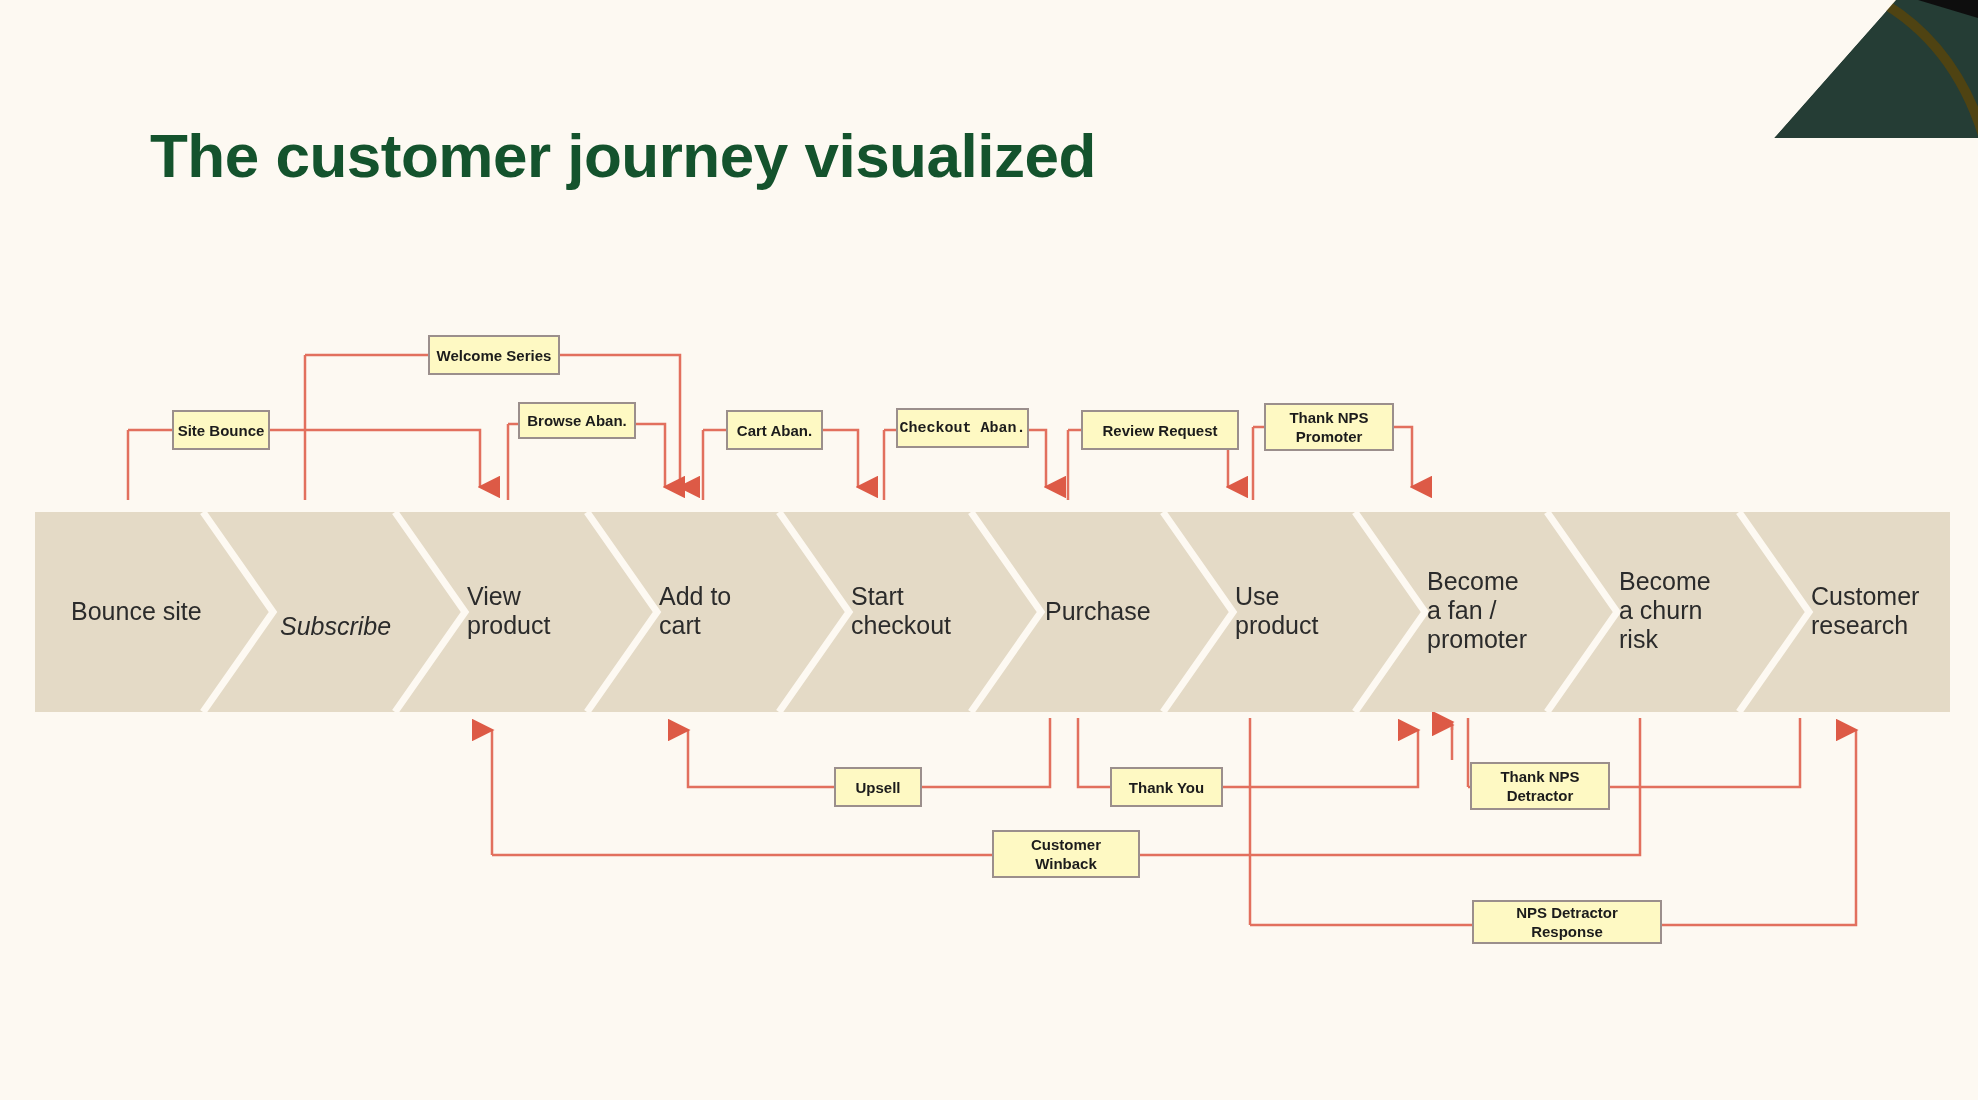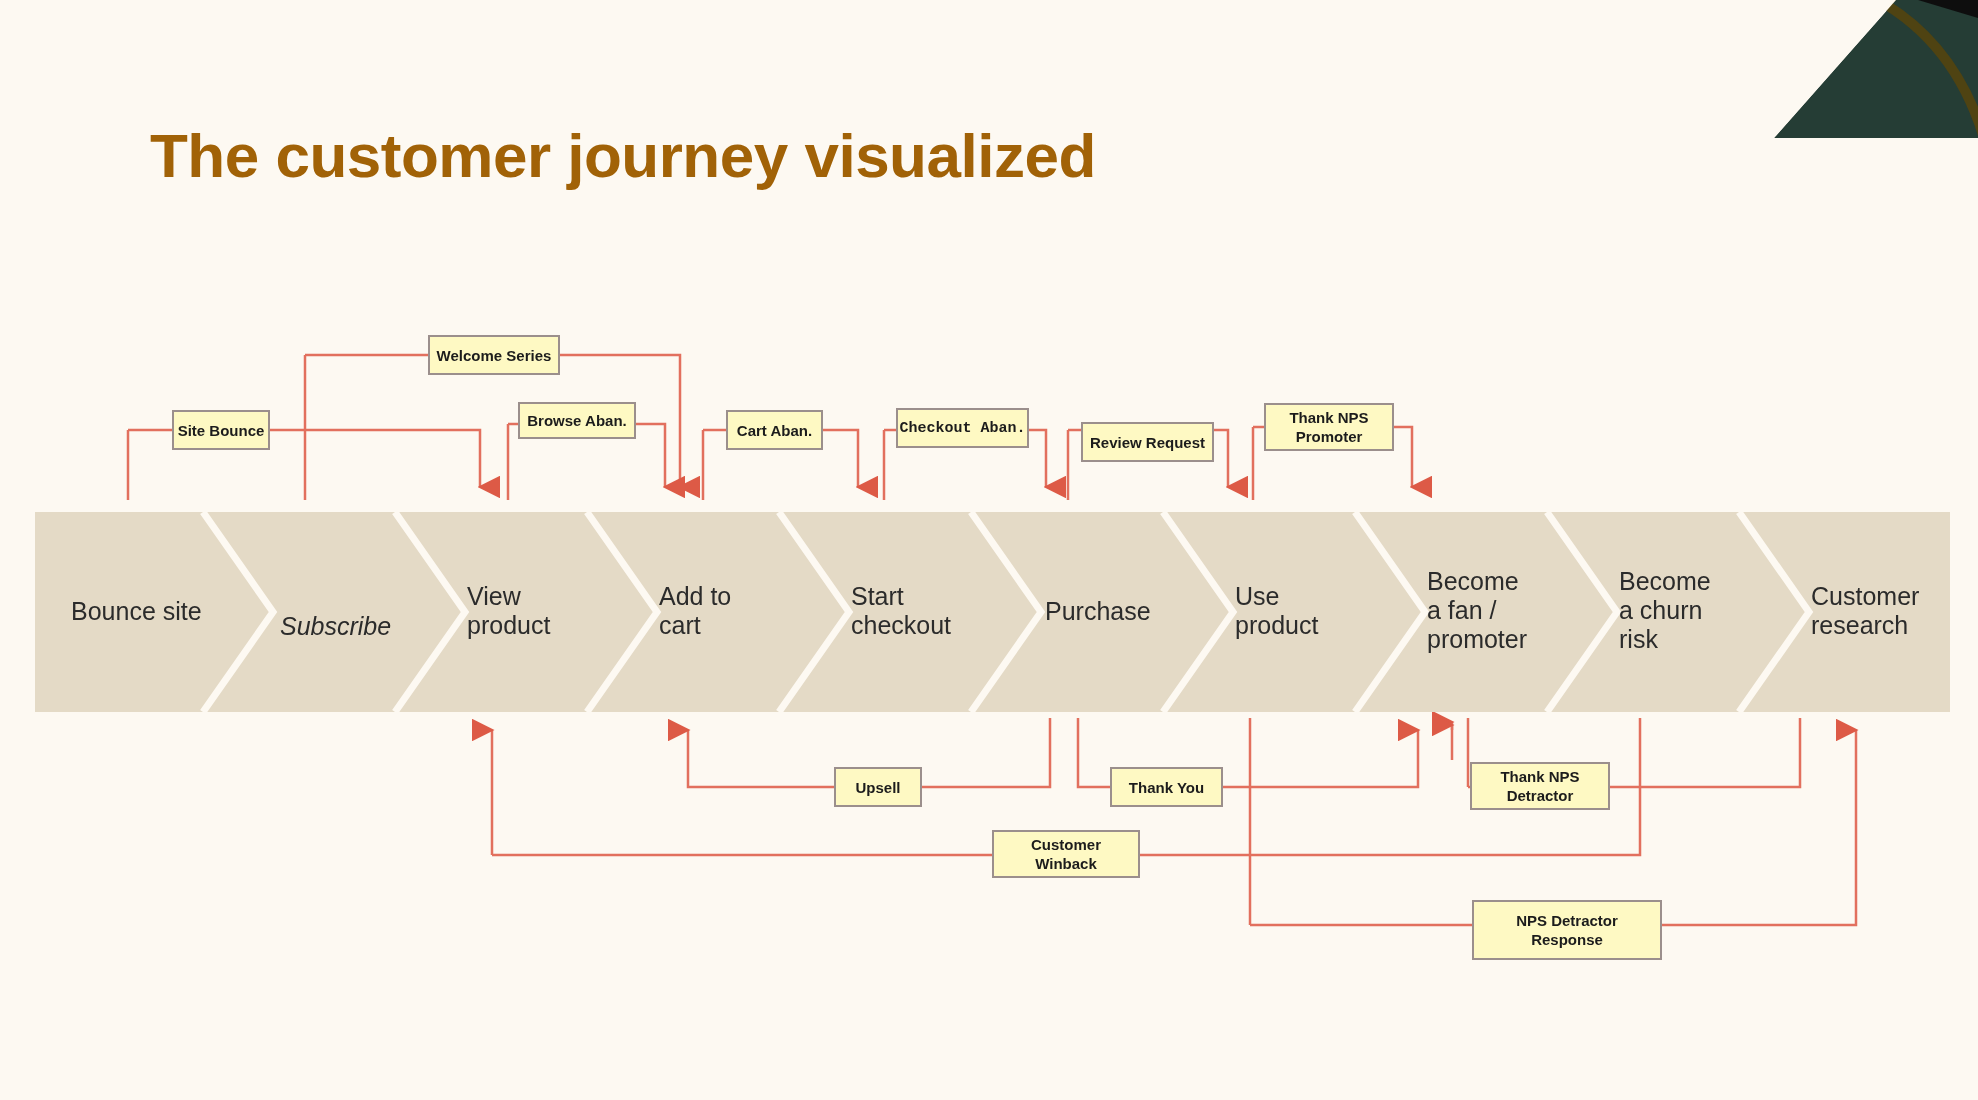--- a/index.html
+++ b/index.html
@@ -11,21 +11,21 @@
     position:relative;
   }
   #stage { position:absolute; inset:0; }
 
   
   .corner-decor { position:absolute; top:0; right:0; width:260px; height:200px; pointer-events:none; }
 
   
   .page-title {
     position:absolute; left:150px; top:120px;
-    font-size:62px; font-weight:bold; color:#a16207;
+    font-size:62px; font-weight:bold; color:#14532d;
     letter-spacing:-0.5px; white-space:nowrap;
   }
 
   
   .journey-band { position:absolute; left:35px; top:512px; width:1915px; height:200px; }
   .stage-label {
     position:absolute; color:#2b2b2b; font-size:25px; line-height:29px;
     white-space:pre-line; pointer-events:none;
   }
 
@@ -168,26 +168,26 @@
 risk</div>
     <div class="stage-label" style="left:1776px;top:70px;">Customer
 research</div>
   </div>
 
   <div class="camp-box" style="left:428px;  top:335px; width:132px; height:40px;">Welcome Series</div>
   <div class="camp-box" style="left:172px;  top:410px; width:98px;  height:40px;">Site Bounce</div>
   <div class="camp-box" style="left:518px;  top:402px; width:118px; height:37px;">Browse Aban.</div>
   <div class="camp-box" style="left:726px;  top:410px; width:97px;  height:40px;">Cart Aban.</div>
   <div class="camp-box" style="left:896px;  top:408px; width:133px; height:40px;font-family:Liberation Mono, monospace;">Checkout Aban.</div>
-  <div class="camp-box" style="left:1081px; top:422px; width:133px; height:40px;">Review Request</div>
+  <div class="camp-box" style="left:1081px; top:410px; width:158px; height:40px;">Review Request</div>
   <div class="camp-box" style="left:1264px; top:403px; width:130px; height:48px;">Thank NPS
 Promoter</div>
 
   <div class="camp-box" style="left:834px;  top:767px; width:88px;  height:40px;">Upsell</div>
   <div class="camp-box" style="left:1110px; top:767px; width:113px; height:40px;">Thank You</div>
   <div class="camp-box" style="left:1470px; top:762px; width:140px; height:48px;">Thank NPS
 Detractor</div>
   <div class="camp-box" style="left:992px;  top:830px; width:148px; height:48px;">Customer
 Winback</div>
-  <div class="camp-box" style="left:1472px; top:900px; width:190px; height:60px;">NPS Detractor
+  <div class="camp-box" style="left:1472px; top:900px; width:190px; height:44px;">NPS Detractor
 Response</div>
 
 </div>
 
 </body></html>

